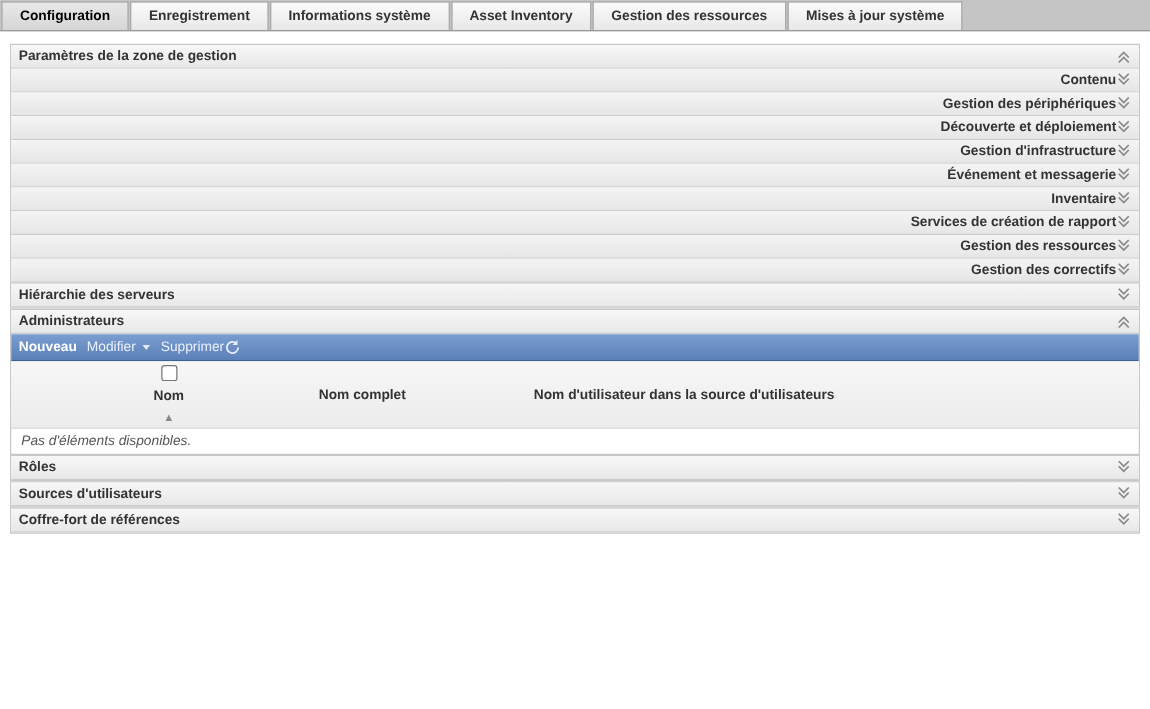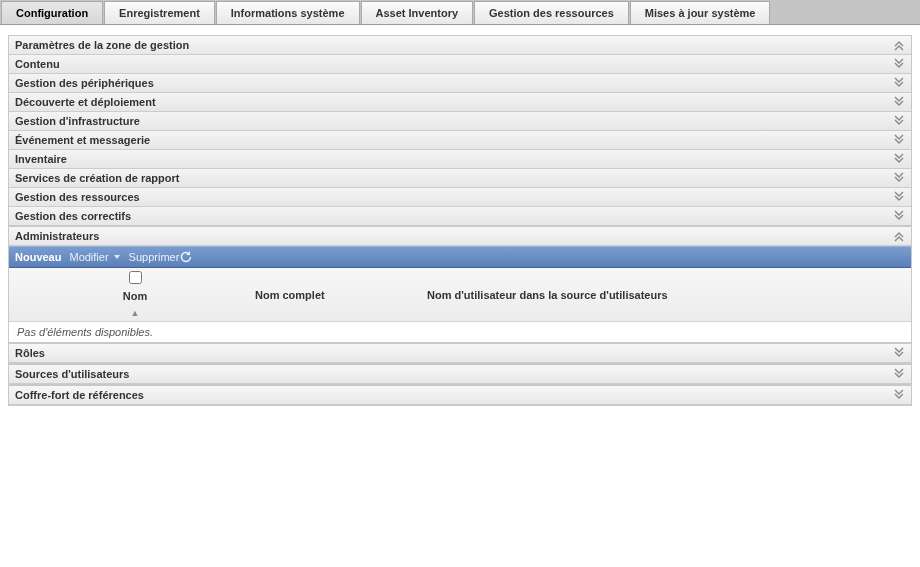--- a/index.html
+++ b/index.html
@@ -52,21 +52,21 @@
     display: inline-flex;
     cursor: pointer;
     color: #888;
   }
   .toggle-icon svg { display:block; }
   .subheader {
     background: linear-gradient(#f4f4f4,#e6e6e6);
     border-bottom: 1px solid #ccc;
     display: flex;
     align-items: center;
-    justify-content: space-between;
+    justify-content: flex-end;
     padding: 3px 6px;
     font-weight: bold;
   }
   .toolbar {
     background: linear-gradient(#7a9dd0,#5b80b8);
     color: #fff;
     display: flex;
     align-items: center;
     justify-content: flex-start;
     padding: 3px 6px;
@@ -205,20 +205,31 @@
         <span>Gestion des correctifs</span>
         <span class="toggle-icon">
           <svg width="12" height="12" viewBox="0 0 12 12">
             <path d="M2 1 L6 5 L10 1" stroke="#888" stroke-width="1.4" fill="none"></path>
             <path d="M2 5 L6 9 L10 5" stroke="#888" stroke-width="1.4" fill="none"></path>
           </svg>
         </span>
       </div>
   </div>
 
+  <div class="panel">
+    <div class="panel-header">
+      <span class="title">Hiérarchie des serveurs</span>
+      <span class="toggle-icon">
+          <svg width="12" height="12" viewBox="0 0 12 12">
+            <path d="M2 1 L6 5 L10 1" stroke="#888" stroke-width="1.4" fill="none"></path>
+            <path d="M2 5 L6 9 L10 5" stroke="#888" stroke-width="1.4" fill="none"></path>
+          </svg>
+        </span>
+    </div>
+  </div>
 
   <div class="panel">
     <div class="panel-header">
       <span class="title">Administrateurs</span>
       <span class="toggle-icon">
           <svg width="12" height="12" viewBox="0 0 12 12">
             <path d="M2 7 L6 3 L10 7" stroke="#888" stroke-width="1.4" fill="none"></path>
             <path d="M2 11 L6 7 L10 11" stroke="#888" stroke-width="1.4" fill="none"></path>
           </svg>
         </span>

